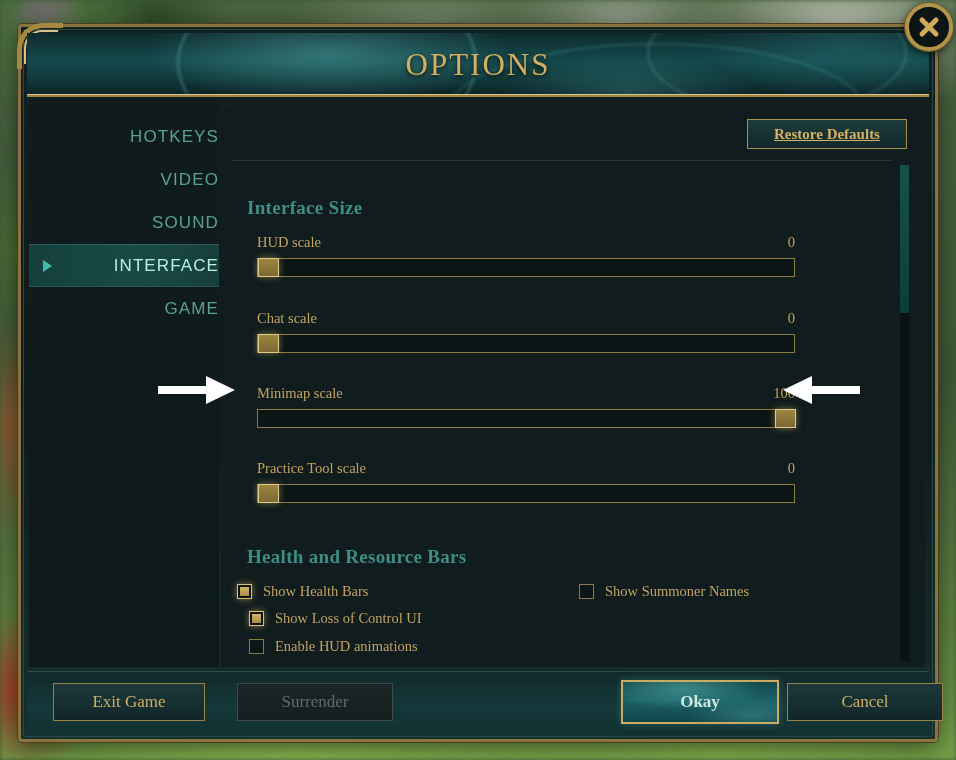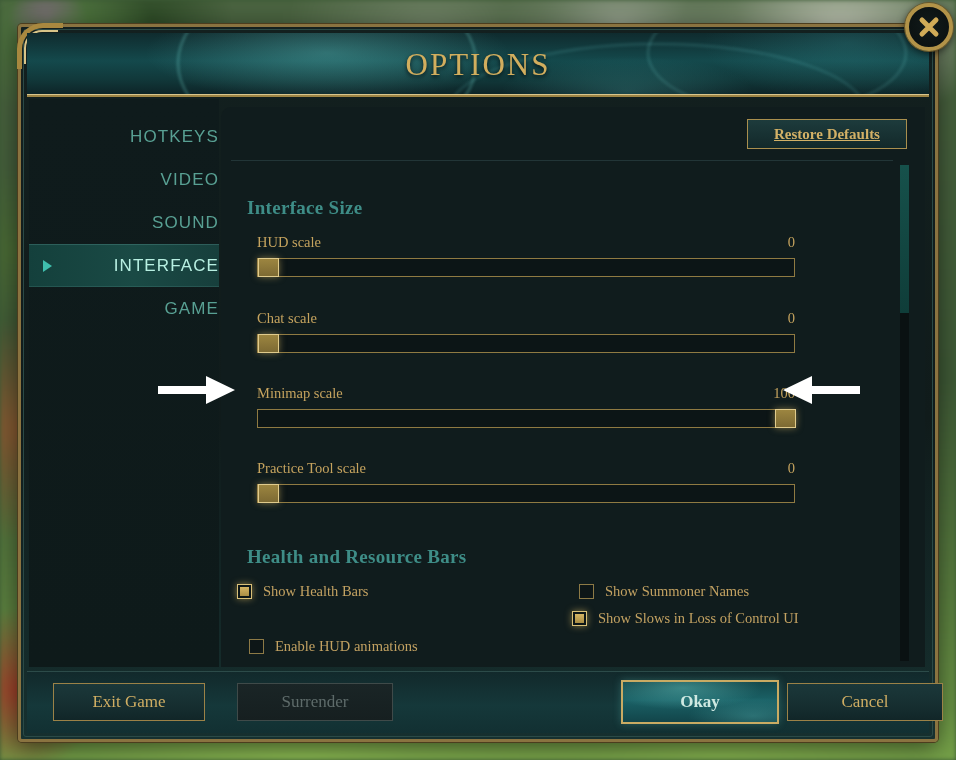--- a/index.html
+++ b/index.html
@@ -370,32 +370,32 @@
           <div class="slider-handle" style="left:0px"></div>
         </div>
       </div>
 
       <div class="section-title" style="position:absolute;left:26px;top:385px">Health and Resource Bars</div>
 
       <div class="cb-row checked" style="left:16px;top:422px">
         <span class="cb-box"></span>
         <span class="cb-label">Show Health Bars</span>
       </div>
+      <div class="cb-row checked" style="left:28px;top:449px">
+        <span class="cb-box"></span>
+        <span class="cb-label">Show Loss of Control UI</span>
+      </div>
       <div class="cb-row" style="left:28px;top:477px">
         <span class="cb-box"></span>
         <span class="cb-label">Enable HUD animations</span>
       </div>
 
       <div class="cb-row" style="left:358px;top:422px">
         <span class="cb-box"></span>
         <span class="cb-label">Show Summoner Names</span>
-      </div>
-      <div class="cb-row checked" style="left:351px;top:449px">
-        <span class="cb-box"></span>
-        <span class="cb-label">Show Slows in Loss of Control UI</span>
       </div>
 
     </div>
 
     <div id="scrollbar-track">
       <div id="scrollbar-thumb"></div>
     </div>
   </div>
 
   <div id="footer">

